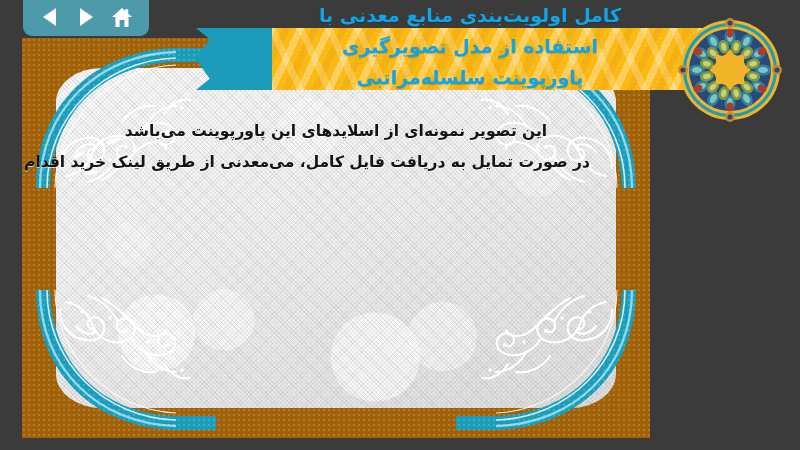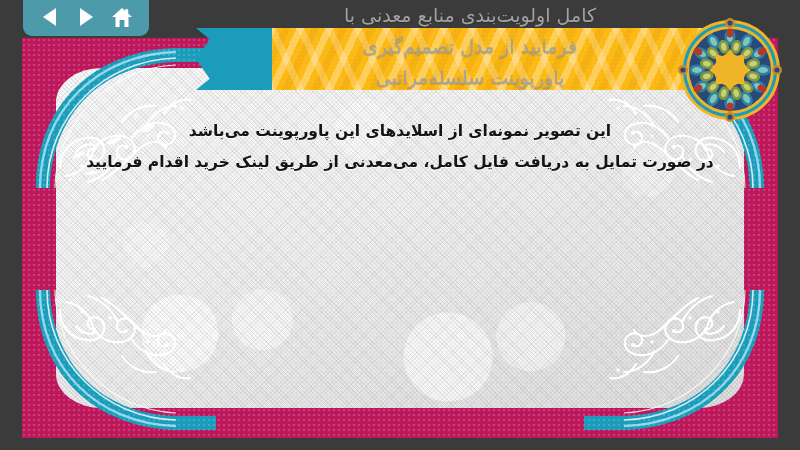--- a/index.html
+++ b/index.html
@@ -5,22 +5,22 @@
   * { margin:0; padding:0; box-sizing:border-box; }
   html,body { width:800px; height:450px; overflow:hidden; }
   body {
     background:#3b3b3b;
     font-family:"DejaVu Sans","Liberation Sans",sans-serif;
     position:relative;
   }
 
   
   #slide-frame {
-    position:absolute; left:22px; top:38px; width:756px; height:400px;
-    background:#be185d;
+    position:absolute; left:22px; top:38px; width:628px; height:400px;
+    background:#a16207;
     overflow:hidden;
   }
   #slide-frame::after{
     content:""; position:absolute; inset:0;
     background-image:
       radial-gradient(circle at 2px 2px, rgba(255,255,255,.22) 0.6px, transparent 1.1px);
     background-size:5px 5px;
     pointer-events:none;
   }
 
@@ -101,22 +101,22 @@
   #banner-tail {
     position:absolute; left:196px; top:28px; width:76px; height:62px;
     background:#1b9cba;
     clip-path:polygon(0% 0%, 100% 0%, 100% 100%, 0% 100%, 0% 100%, 18% 82%, 0% 50%, 18% 18%);
     z-index:31;
   }
 
   
   #title-text {
     position:absolute; left:250px; top:0px; width:440px; height:106px;
-    direction:rtl; text-align:center; color:#a3a3a3;
-    font-size:19px; line-height:31px; font-weight:400;
+    direction:rtl; text-align:center; color:#0ea5e9;
+    font-size:19px; line-height:31px; font-weight:700;
     z-index:35; pointer-events:none;
     text-shadow:0 1px 1px rgba(0,0,0,.18);
   }
   #title-text .tline { white-space:nowrap; }
 
   
   #medallion {
     position:absolute; right:18px; top:18px; width:104px; height:104px;
     z-index:36; pointer-events:none;
   }
@@ -257,21 +257,21 @@
     <p>این تصویر نمونه‌ای از اسلایدهای این پاورپوینت می‌باشد</p>
     <p>در صورت تمایل به دریافت فایل کامل، می‌معدنی از طریق لینک خرید اقدام فرمایید</p>
   </div>
 </div>
 
 <div id="title-banner-wrap">
   <div id="banner-tail"></div>
   <div id="banner-yellow"></div>
   <div id="title-text">
     <div class="tline">کامل اولویت‌بندی منابع معدنی با</div>
-    <div class="tline">فرمایید از مدل تصمیم‌گیری</div>
+    <div class="tline">استفاده از مدل تصویر‌گیری</div>
     <div class="tline">پاورپوینت سلسله‌مراتبی</div>
   </div>
 
   <div id="medallion">
     <svg viewBox="0 0 104 104" xmlns="http://www.w3.org/2000/svg">
       <defs>
         <g id="petal">
           <ellipse cx="0" cy="-33" rx="5.5" ry="8" fill="#2f7fa8"></ellipse>
           <ellipse cx="0" cy="-33" rx="3" ry="5" fill="#7fc6b8"></ellipse>
         </g>

